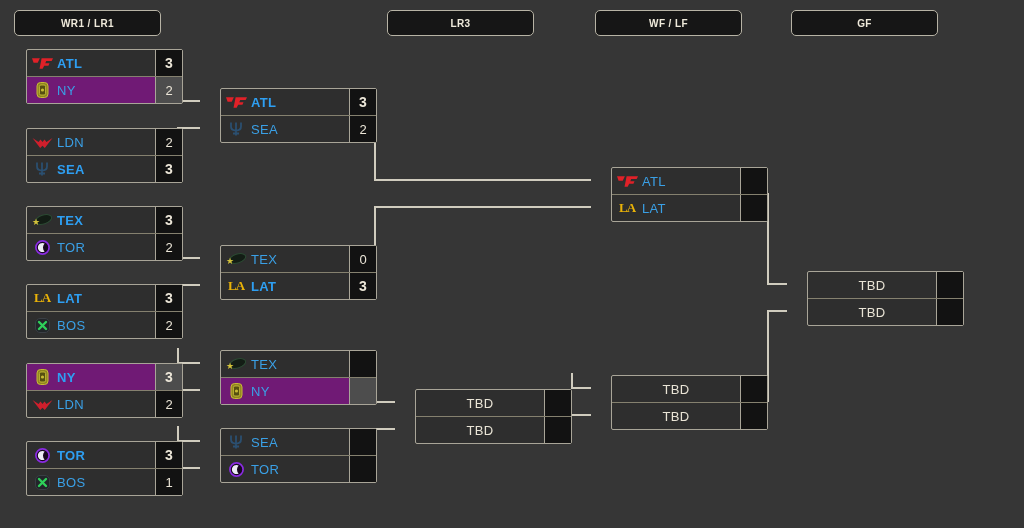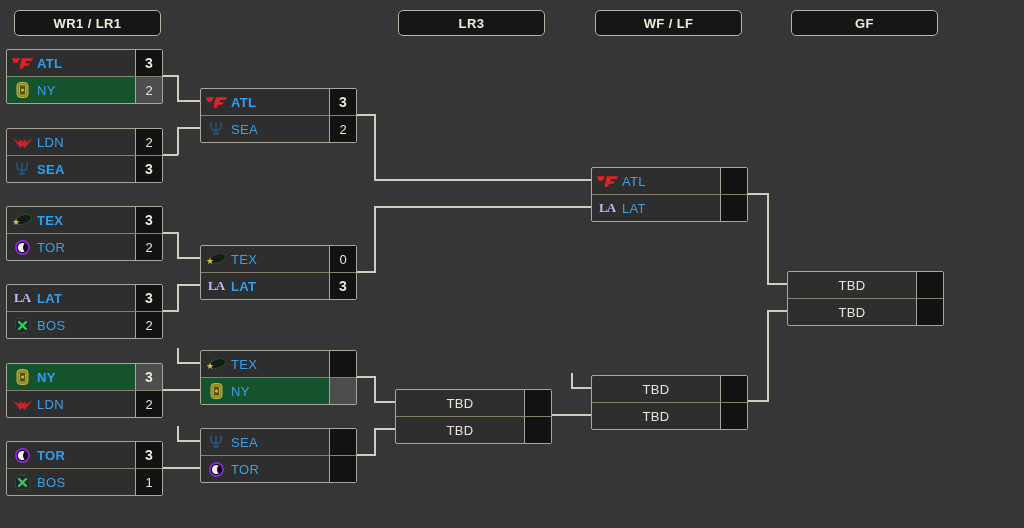--- a/index.html
+++ b/index.html
@@ -8,59 +8,59 @@
     background:#363636;
     font-family:"Liberation Sans",sans-serif;
   }
   .bracket{position:relative;width:1024px;height:528px;}
 
   
   .hdr{
     position:absolute;top:10px;width:147px;height:26px;box-sizing:border-box;
     background:#161616;border:1px solid #b7b3a5;border-radius:5px;
     display:flex;align-items:center;justify-content:center;
-    color:#efeadb;font-weight:bold;font-size:13px;letter-spacing:.4px;
+    color:#efeadb;font-weight:bold;font-size:10px;letter-spacing:.4px;
   }
 
   
   .ln{position:absolute;background:#d0ccbe;z-index:1;}
 
   
   .match{
     position:absolute;width:157px;box-sizing:border-box;z-index:2;
-    background:#2e2e2e;border:1px solid #a9a598;border-radius:2px;
+    background:#2e2e2e;border:1px solid #a9a598;border-radius:2px;margin-left:20px;
   }
   .row{display:flex;align-items:center;height:26px;}
   .row + .row{border-top:1px solid #85816f;}
   .icon{flex:0 0 30px;width:30px;display:flex;align-items:center;justify-content:center;}
   .name{flex:1;font-size:13px;color:#3aa0e6;letter-spacing:.3px;white-space:nowrap;}
   .name.win{font-weight:bold;color:#2e9ff2;}
   .tbdname{flex:1;text-align:center;color:#e9e4d6;font-size:13px;letter-spacing:.4px;}
   .score{
     flex:0 0 27px;height:26px;box-sizing:border-box;
     background:#121212;border-left:1px solid #a9a598;
     color:#ece6d8;display:flex;align-items:center;justify-content:center;font-size:13px;
   }
   .score.win{font-weight:bold;font-size:14px;}
-  .row.hl{background:#14532d;}
+  .row.hl{background:#701a75;}
   .row.hl .score{background:#4d4d4d;}
 
   .lbl{
     position:absolute;width:157px;text-align:center;
     color:#f1eee4;font-size:13px;letter-spacing:.2px;z-index:2;
   }
-  .lat-tx{color:#c4b5fd;font-weight:bold;font-family:"Liberation Serif",serif;font-size:13px;letter-spacing:-1px;}
+  .lat-tx{color:#eab308;font-weight:bold;font-family:"Liberation Serif",serif;font-size:13px;letter-spacing:-1px;}
 </style>
 </head>
 <body>
 
 <div class="bracket">
 
   <div class="hdr" style="left:14px">WR1 / LR1</div>
-  <div class="hdr" style="left:398px">LR3</div>
+  <div class="hdr" style="left:387px">LR3</div>
   <div class="hdr" style="left:791px">GF</div>
   <div class="hdr" style="left:595px">WF / LF</div>
 
   <div class="ln" style="left:163px;top:75px;width:15px;height:2px"></div>
   <div class="ln" style="left:177px;top:75px;width:2px;height:27px"></div>
   <div class="ln" style="left:178px;top:100px;width:22px;height:2px"></div>
   <div class="ln" style="left:163px;top:154px;width:15px;height:2px"></div>
   <div class="ln" style="left:177px;top:127px;width:2px;height:28px"></div>
   <div class="ln" style="left:178px;top:127px;width:22px;height:2px"></div>
   <div class="ln" style="left:163px;top:232px;width:15px;height:2px"></div>

